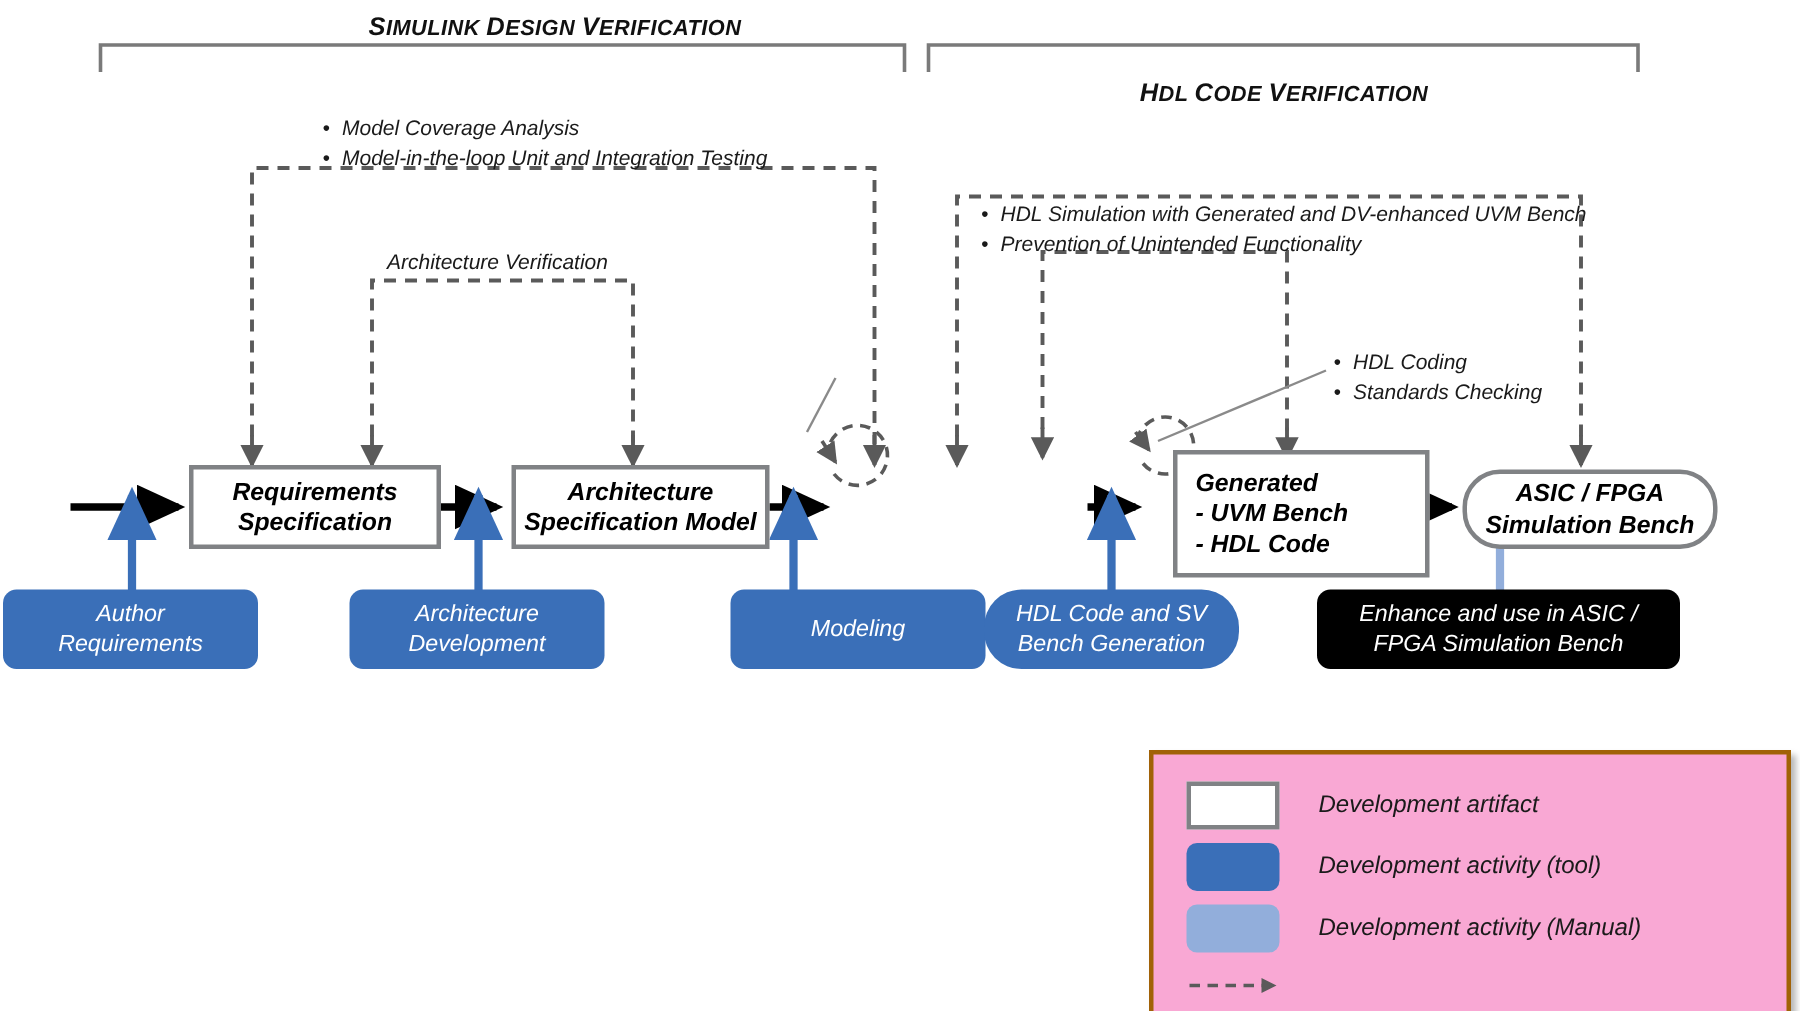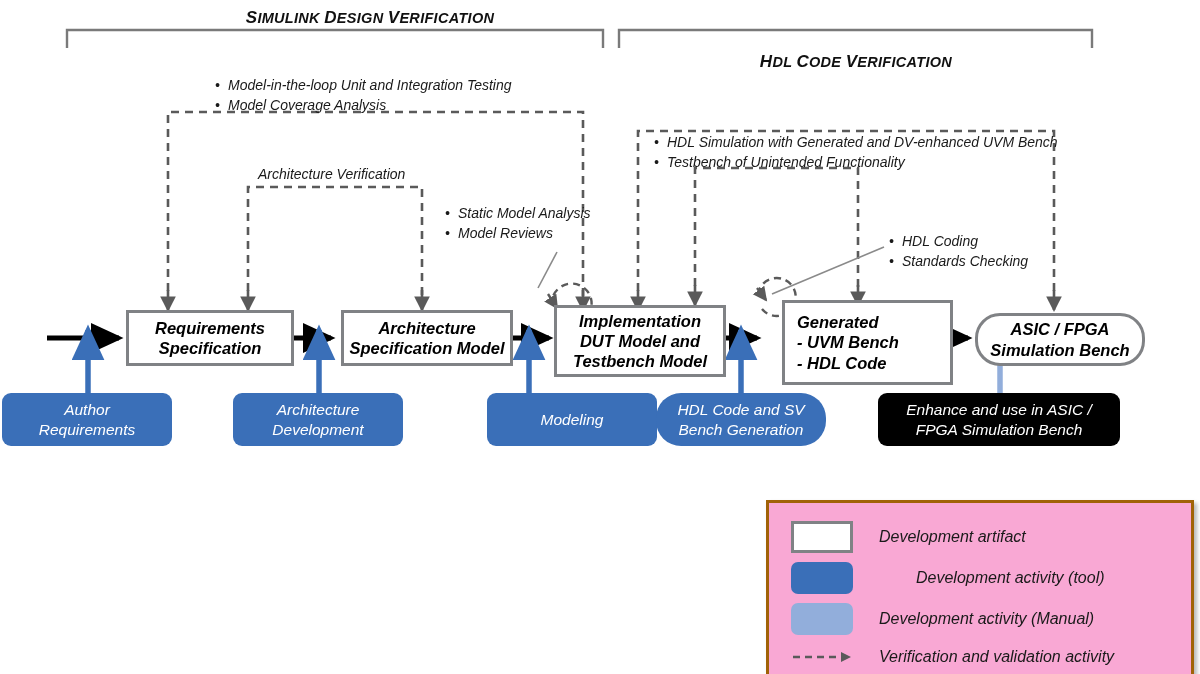--- a/index.html
+++ b/index.html
@@ -232,60 +232,51 @@
 
   <div class="sect-title" style="left:200px; top:8px; width:340px;">
     <span><span class="cap">S</span>IMULINK <span class="cap">D</span>ESIGN <span class="cap">V</span>ERIFICATION</span>
   </div>
   <div class="sect-title" style="left:686px; top:8px; width:340px;margin-top:44px;">
     <span><span class="cap">H</span>DL <span class="cap">C</span>ODE <span class="cap">V</span>ERIFICATION</span>
   </div>
 
   <div class="annot" style="left:214px; top:75px;">
     <ul>
+      <li>Model Coverage Analysis</li>
       <li>Model-in-the-loop Unit and Integration Testing</li>
-      <li>Model Coverage Analysis</li>
     </ul>
   </div>
 
   <div class="annot plain" style="left:258px; top:164px;">
     <span>Architecture Verification</span>
   </div>
 
-  <div class="annot" style="left:444px; top:203px;">
-    <ul>
-      <li>Static Model Analysis</li>
-      <li>Model Reviews</li>
-    </ul>
-  </div>
 
 
   <div class="annot" style="left:653px; top:132px;">
     <ul>
       <li>HDL Simulation with Generated and DV-enhanced UVM Bench</li>
-      <li>Testbench of Unintended Functionality</li>
+      <li>Prevention of Unintended Functionality</li>
     </ul>
   </div>
 
   <div class="annot" style="left:888px; top:231px;">
     <ul>
       <li>HDL Coding</li>
       <li>Standards Checking</li>
     </ul>
   </div>
 
   <div class="artifact" style="left:126px; top:310px; width:168px; height:56px;">Requirements
 Specification</div>
 
   <div class="artifact" style="left:341px; top:310px; width:172px; height:56px;">Architecture
 Specification Model</div>
 
-  <div class="artifact" style="left:554px; top:305px; width:172px; height:72px;">Implementation
-DUT Model and
-Testbench Model</div>
 
   <div class="artifact left-align" style="left:782px; top:300px; width:171px; height:85px;">Generated
  - UVM Bench
  - HDL Code</div>
 
   <div class="artifact" style="left:975px; top:313px; width:170px; height:53px;border-radius:25px;">ASIC / FPGA
 Simulation Bench</div>
 
   <div class="activity tool" style="left:2px; top:393px; width:170px; height:53px;text-align:center;">Author
 Requirements</div>
@@ -300,34 +291,33 @@
 
   <div class="activity manual" style="left:878px; top:393px; width:242px; height:53px;">Enhance and use in ASIC /
 FPGA Simulation Bench</div>
 
   <div id="legend">
     <div class="legend-row" style="top:14px;">
       <div class="legend-swatch artifact-sw"></div>
       <div class="legend-label">Development  artifact</div>
     </div>
 
-    <div class="legend-row" style="top:55px;gap:37px;">
+    <div class="legend-row" style="top:55px;">
       <div class="legend-swatch tool-sw"></div>
       <div class="legend-label">Development  activity (tool)</div>
     </div>
 
     <div class="legend-row" style="top:96px;">
       <div class="legend-swatch manual-sw"></div>
       <div class="legend-label">Development  activity (Manual)</div>
     </div>
 
     <div class="legend-row" style="top:134px;">
       <div class="legend-swatch dash-sw">
         <svg width="62" height="32" viewBox="0 0 62 32">
           <line x1="2" y1="16" x2="52" y2="16" stroke="#5A5A5A" stroke-width="2.4" stroke-dasharray="7,5"></line>
           <path d="M50,11 L60,16 L50,21 z" fill="#5A5A5A"></path>
         </svg>
       </div>
-      <div class="legend-label">Verification and validation activity</div>
     </div>
   </div>
 
 </div>
 
 </body></html>

